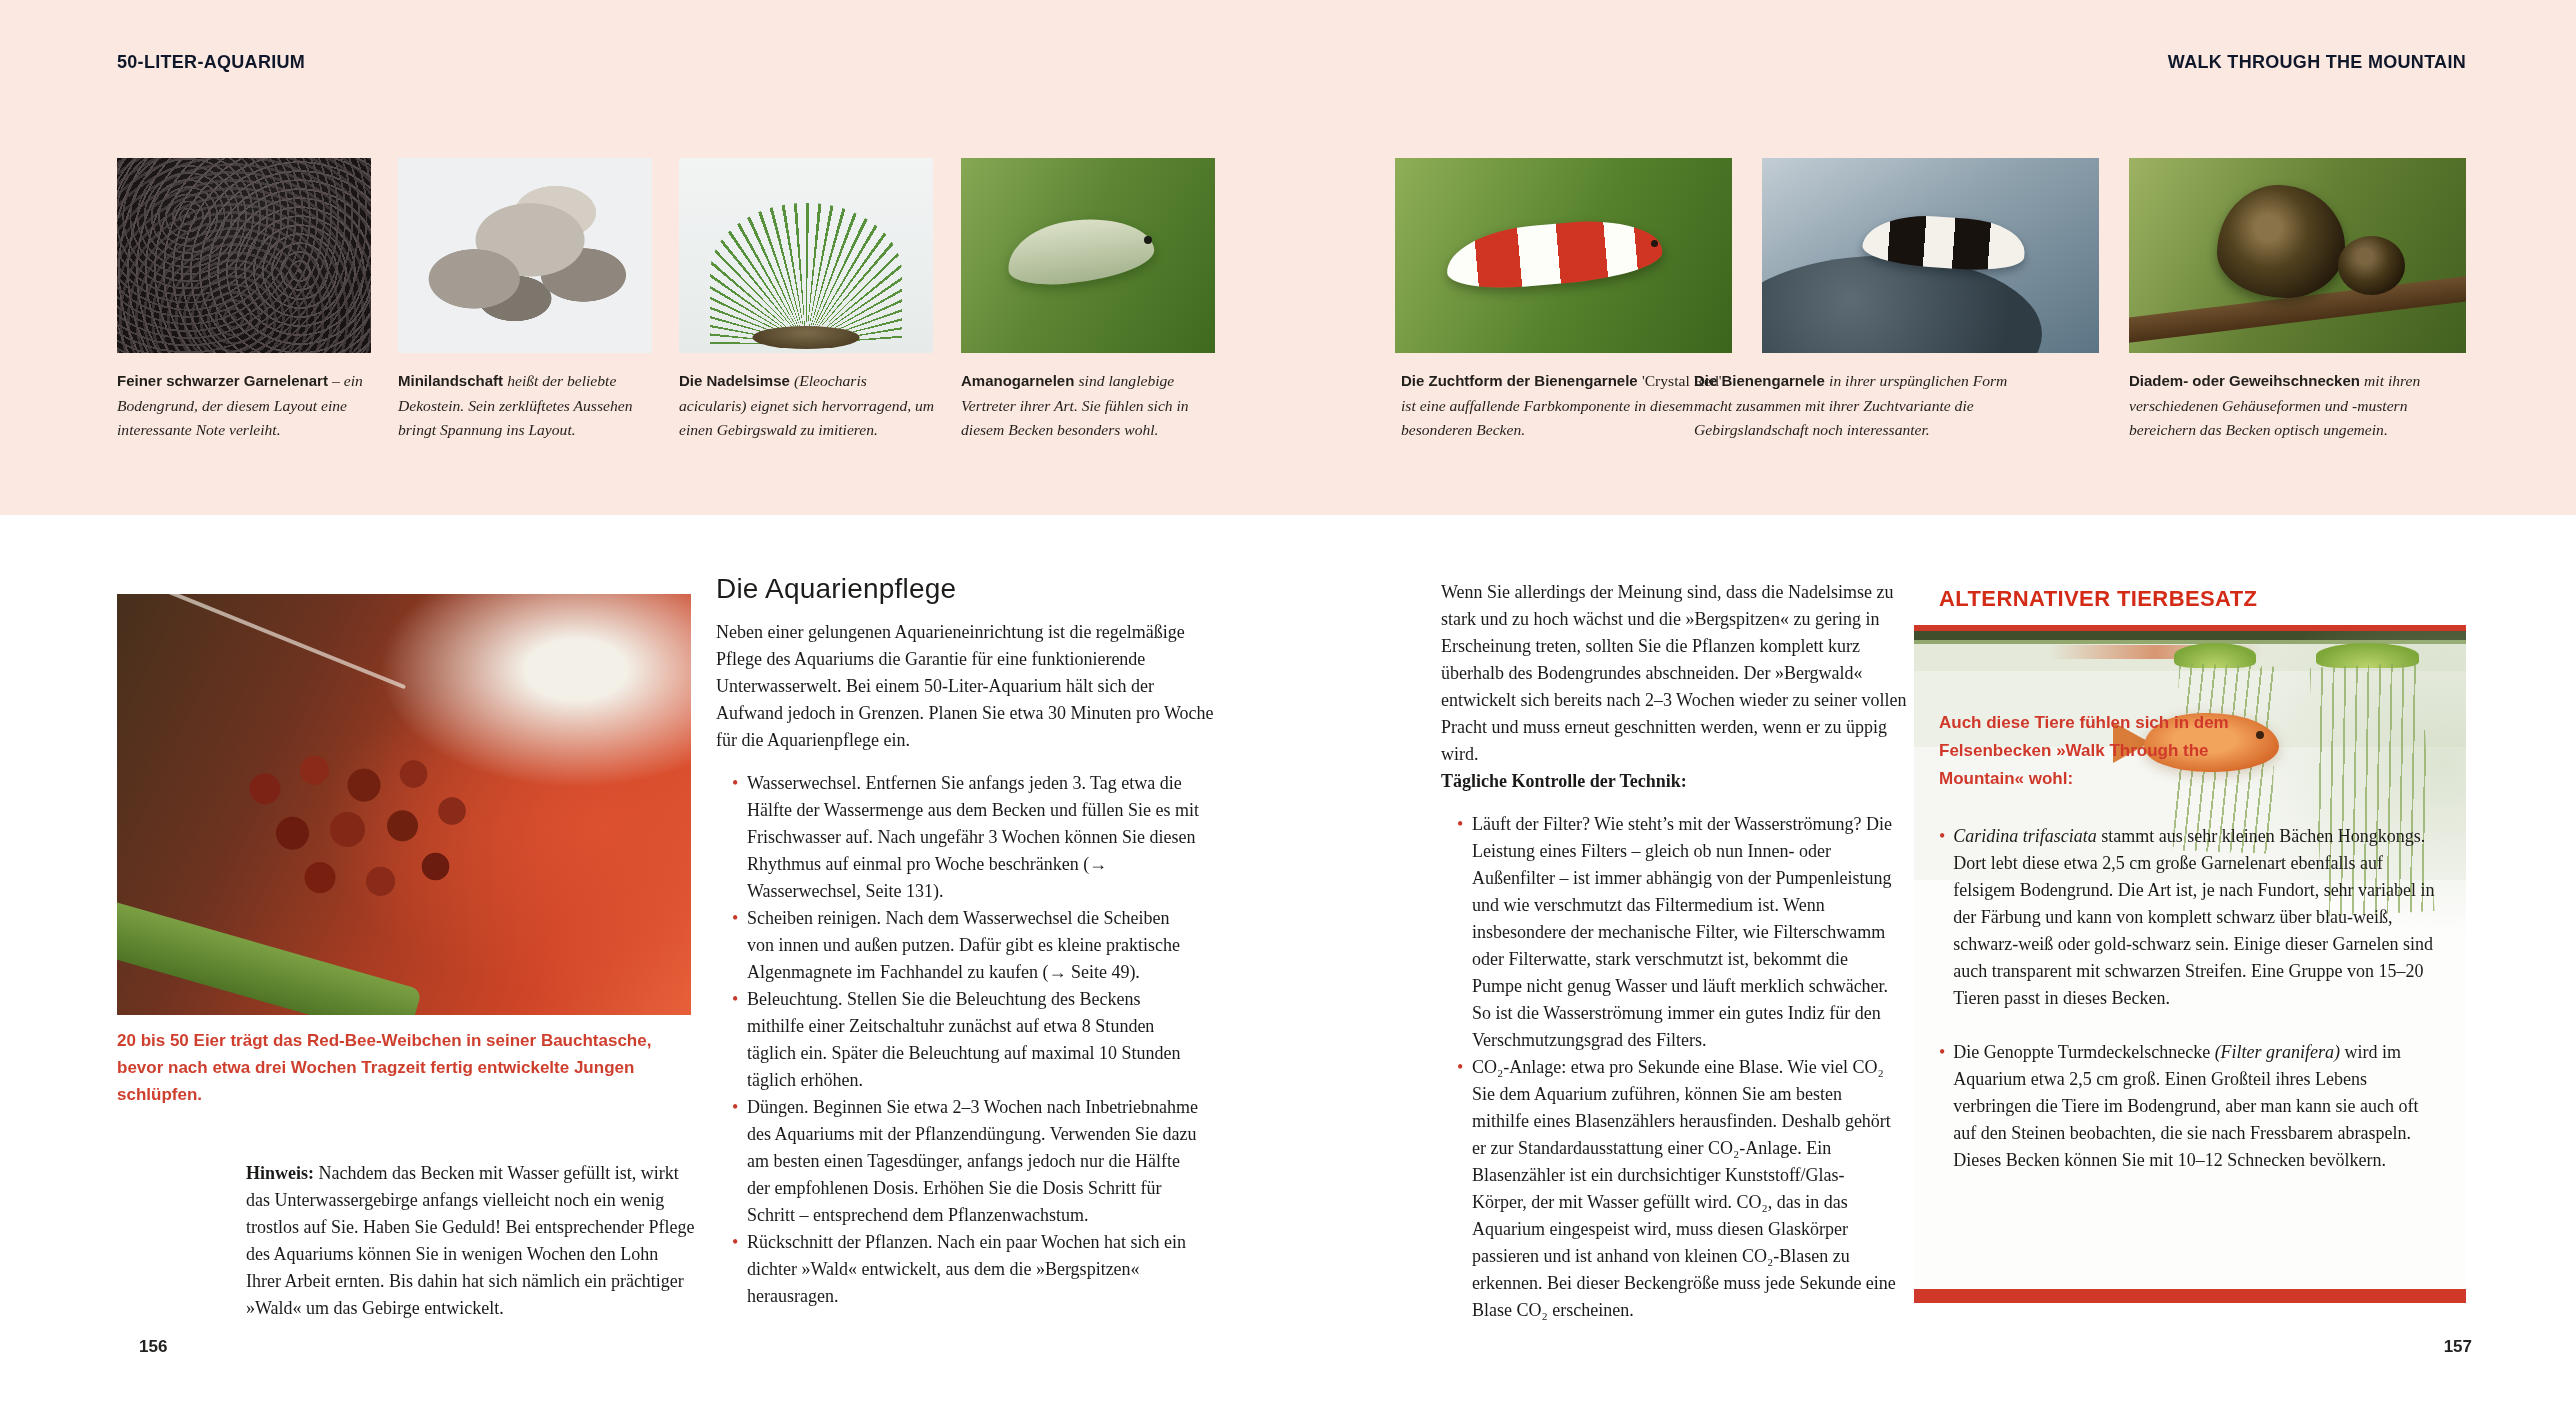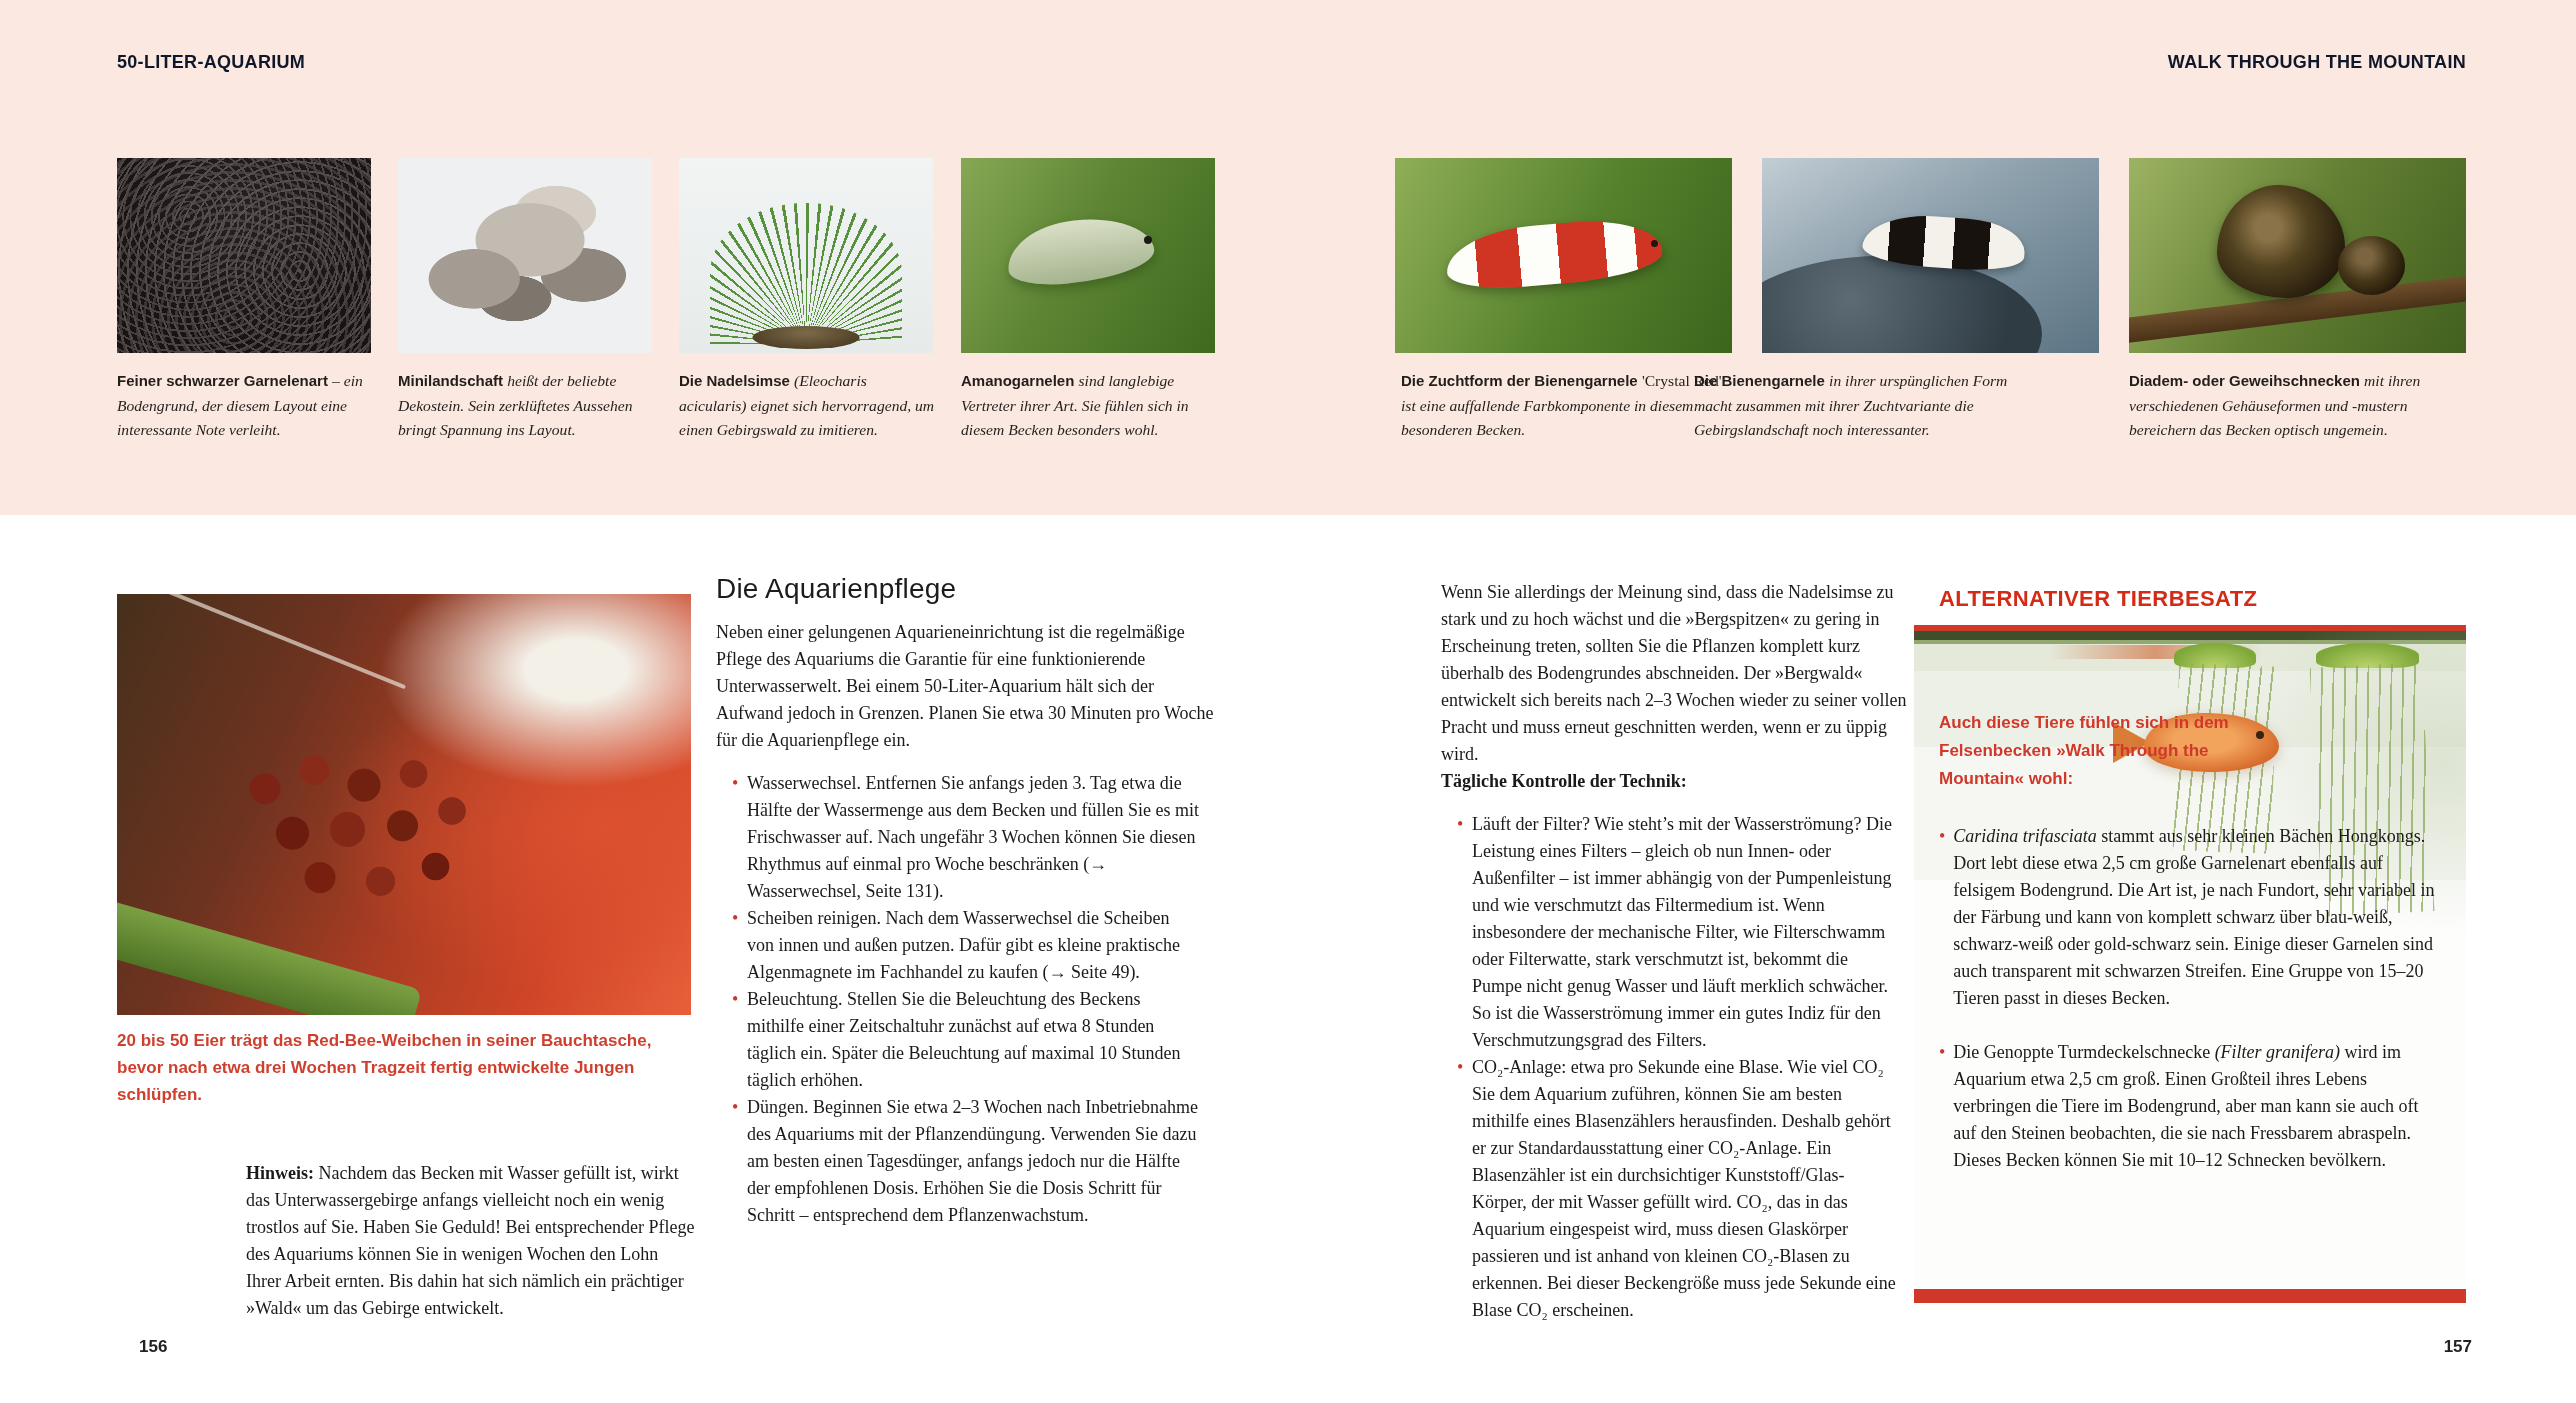--- a/index.html
+++ b/index.html
@@ -188,20 +188,21 @@
 <p class="note"><b>Hinweis:</b><span> Nachdem das Becken mit Wasser gefüllt ist, wirkt das Unterwassergebirge anfangs vielleicht noch ein wenig trostlos auf Sie. Haben Sie Geduld! Bei entsprechender Pflege des Aquariums können Sie in wenigen Wochen den Lohn Ihrer Arbeit ernten. Bis dahin hat sich nämlich ein prächtiger »Wald« um das Gebirge entwickelt.</span></p>
 
 <div class="article">
   <h2>Die Aquarienpflege</h2>
   <p class="bodytext">Neben einer gelungenen Aquarieneinrichtung ist die regelmäßige Pflege des Aquariums die Garantie für eine funktionierende Unterwasserwelt. Bei einem 50-Liter-Aquarium hält sich der Aufwand jedoch in Grenzen. Planen Sie etwa 30 Minuten pro Woche für die Aquarienpflege ein.</p>
   <ul class="rb">
     <li>Wasserwechsel. Entfernen Sie anfangs jeden 3. Tag etwa die Hälfte der Wassermenge aus dem Becken und füllen Sie es mit Frischwasser auf. Nach ungefähr 3 Wochen können Sie diesen Rhythmus auf einmal pro Woche beschränken (→ Wasserwechsel, Seite 131).</li>
     <li>Scheiben reinigen. Nach dem Wasserwechsel die Scheiben von innen und außen putzen. Dafür gibt es kleine praktische Algenmagnete im Fachhandel zu kaufen (→ Seite 49).</li>
     <li>Beleuchtung. Stellen Sie die Beleuchtung des Beckens mithilfe einer Zeitschaltuhr zunächst auf etwa 8 Stunden täglich ein. Später die Beleuchtung auf maximal 10 Stunden täglich erhöhen.</li>
     <li>Düngen. Beginnen Sie etwa 2–3 Wochen nach Inbetriebnahme des Aquariums mit der Pflanzendüngung. Verwenden Sie dazu am besten einen Tagesdünger, anfangs jedoch nur die Hälfte der empfohlenen Dosis. Erhöhen Sie die Dosis Schritt für Schritt – entsprechend dem Pflanzenwachstum.</li>
+    <li>Rückschnitt der Pflanzen. Nach ein paar Wochen hat sich ein dichter »Wald« entwickelt, aus dem die »Bergspitzen« herausragen.</li>
   </ul>
 </div>
 
 <div class="techcol">
   <p class="bodytext">Wenn Sie allerdings der Meinung sind, dass die Nadelsimse zu stark und zu hoch wächst und die »Bergspitzen« zu gering in Erscheinung treten, sollten Sie die Pflanzen komplett kurz überhalb des Bodengrundes abschneiden. Der »Bergwald« entwickelt sich bereits nach 2–3 Wochen wieder zu seiner vollen Pracht und muss erneut geschnitten werden, wenn er zu üppig wird.</p>
   <b class="subhead">Tägliche Kontrolle der Technik:</b>
   <ul class="rb">
     <li>Läuft der Filter? Wie steht’s mit der Wasserströmung? Die Leistung eines Filters – gleich ob nun Innen- oder Außenfilter – ist immer abhängig von der Pumpenleistung und wie verschmutzt das Filtermedium ist. Wenn insbesondere der mechanische Filter, wie Filterschwamm oder Filterwatte, stark verschmutzt ist, bekommt die Pumpe nicht genug Wasser und läuft merklich schwächer. So ist die Wasserströmung immer ein gutes Indiz für den Verschmutzungsgrad des Filters.</li>
     <li>CO₂-Anlage: etwa pro Sekunde eine Blase. Wie viel CO₂ Sie dem Aquarium zuführen, können Sie am besten mithilfe eines Blasenzählers herausfinden. Deshalb gehört er zur Standardausstattung einer CO₂-Anlage. Ein Blasenzähler ist ein durchsichtiger Kunststoff/Glas-Körper, der mit Wasser gefüllt wird. CO₂, das in das Aquarium eingespeist wird, muss diesen Glaskörper passieren und ist anhand von kleinen CO₂-Blasen zu erkennen. Bei dieser Beckengröße muss jede Sekunde eine Blase CO₂ erscheinen.</li>
   </ul>

